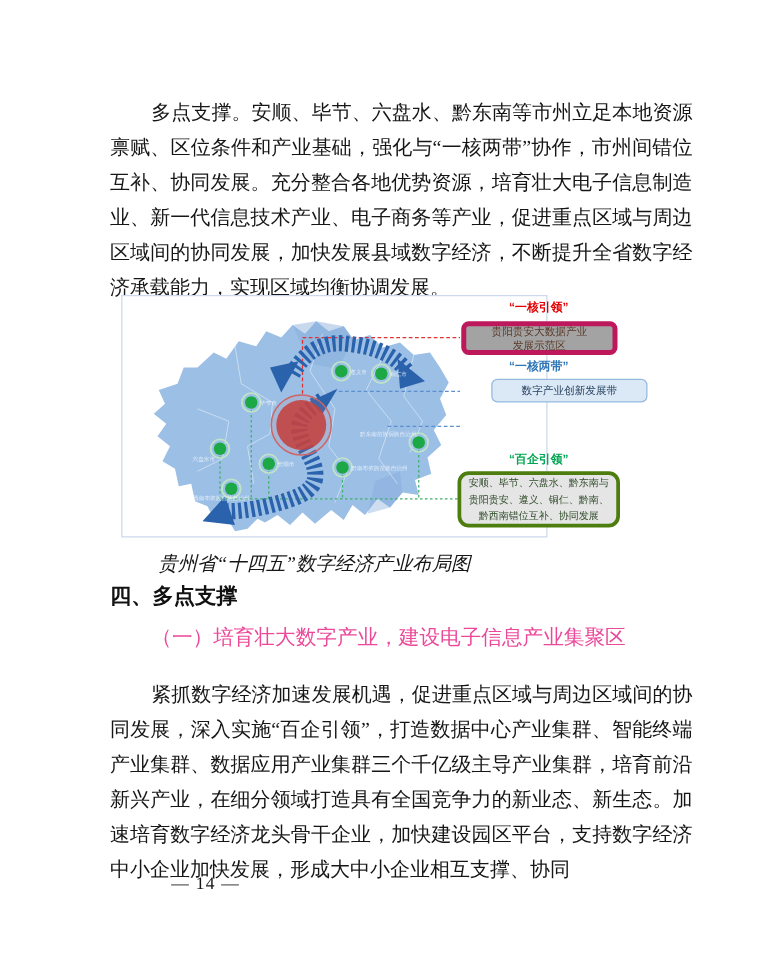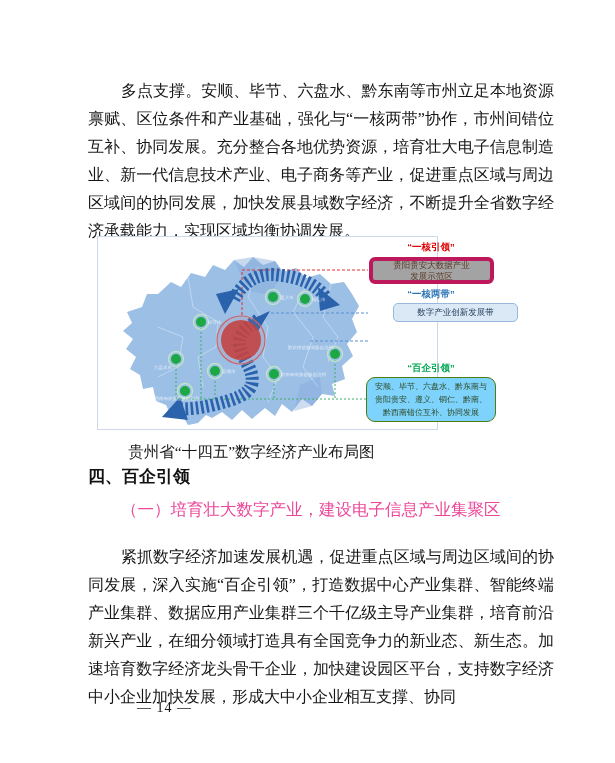--- a/index.html
+++ b/index.html
@@ -41,26 +41,26 @@
   .belt-box{
     left:271px;width:125px;height:19px;border-radius:5px;
     background:#dbe9f7;border:1px solid #96b9dd;color:#27415e;
     font-size:8.5px;line-height:11px;margin-left:24px;
   }
   #belt-box-1{top:66px;}
   #belt-box-2{top:94px;}
   #points-title{top:125px;color:#00a651;}
   #points-box{
     left:268px;top:140px;width:130px;height:45px;border-radius:9px;
-    background:#7dd3fc;border:1px solid #4d7c0f;color:#2f4a28;
+    background:#e5e5e5;border:3px solid #4d7c0f;color:#2f4a28;
     font-size:8px;line-height:13px;padding:3px 6px;
   }
   #caption{
     position:absolute;left:0;top:441px;width:503px;text-align:center;
-    font-size:15.5px;line-height:22px;color:#161616;
+    font-size:15.5px;line-height:22px;color:#161616;font-style:italic;
   }
   #heading{
     position:absolute;left:88px;top:465px;
     font-family:"Liberation Sans","DejaVu Sans",sans-serif;
     font-weight:bold;font-size:17px;line-height:24px;color:#111;
   }
   #subheading{
     position:absolute;left:88px;top:498px;width:466px;
     font-size:16.5px;line-height:24px;text-indent:33px;color:#ec4899;
   }
@@ -163,18 +163,18 @@
 
   <div class="fig-label" id="core-title">“一核引领”</div>
   <div class="fig-box" id="core-box">贵阳贵安大数据产业发展示范区</div>
   <div class="fig-label" id="belts-title">“一核两带”</div>
   <div class="fig-box belt-box" id="belt-box-1">数字产业创新发展带</div>
   <div class="fig-label" id="points-title">“百企引领”</div>
   <div class="fig-box" id="points-box">安顺、毕节、六盘水、黔东南与贵阳贵安、遵义、铜仁、黔南、黔西南错位互补、协同发展</div>
 </div>
 
 <div id="caption">贵州省“十四五”数字经济产业布局图</div>
-<div id="heading">四、百企引领</div>
+<div id="heading">四、多点支撑</div>
 <div id="subheading">（一）培育壮大数字产业，建设电子信息产业集聚区</div>
 
 <p class="para" id="para2">紧抓数字经济加速发展机遇，促进重点区域与周边区域间的协同发展，深入实施“百企引领”，打造数据中心产业集群、智能终端产业集群、数据应用产业集群三个千亿级主导产业集群，培育前沿新兴产业，在细分领域打造具有全国竞争力的新业态、新生态。加速培育数字经济龙头骨干企业，加快建设园区平台，支持数字经济中小企业加快发展，形成大中小企业相互支撑、协同</p>
 
 <div id="page-number">— 14 —</div>
 
 </body></html>

